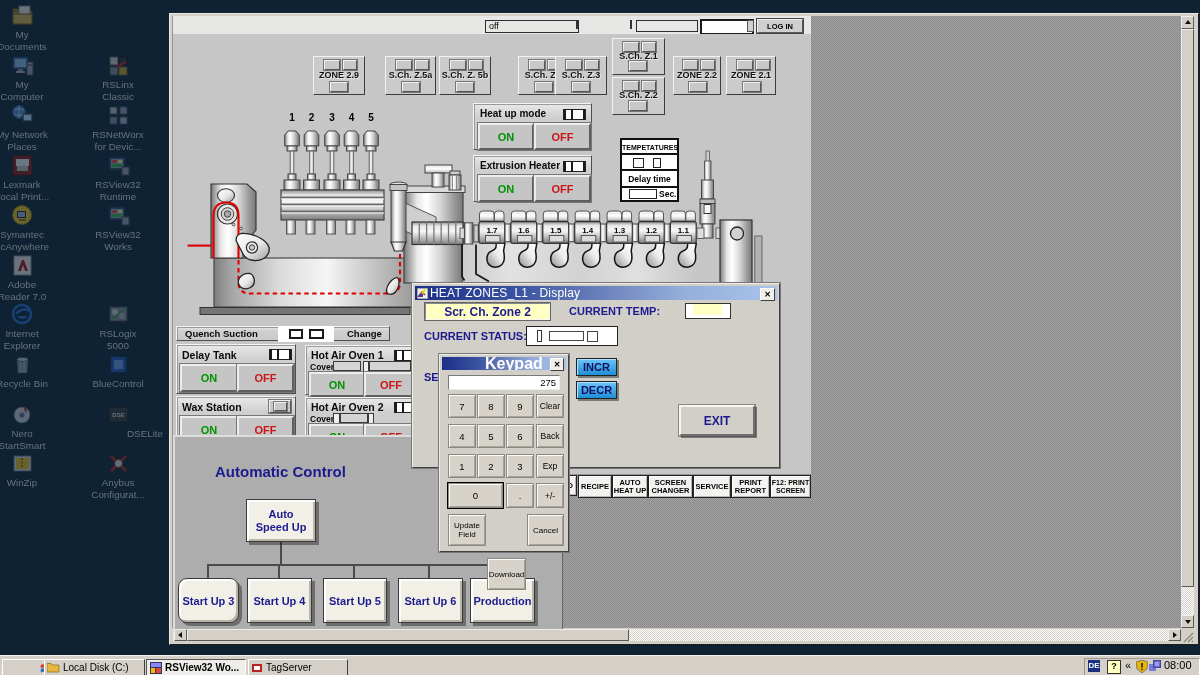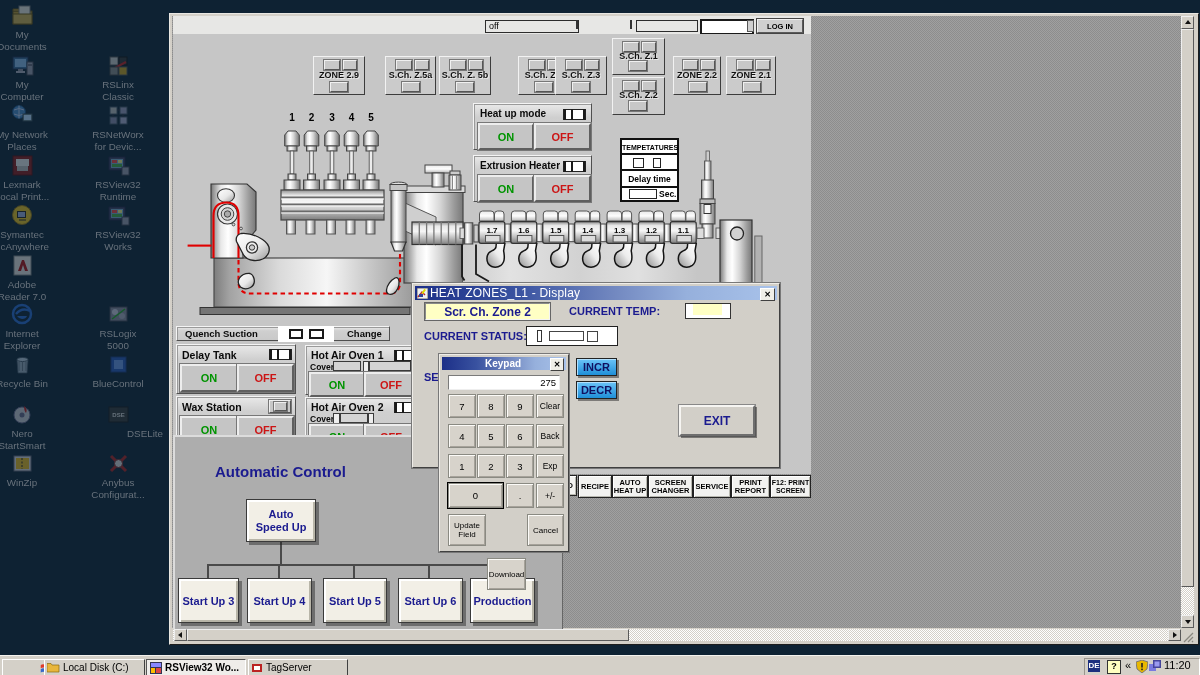--- a/index.html
+++ b/index.html
@@ -588,21 +588,21 @@
   <div class="abs navy bold" style="left:40px;top:26px;font-size:15px;">Automatic Control</div>
 
   <div class="abs" style="left:105px;top:104px;width:2px;height:24px;background:#4a4a4a;"></div>
   <div class="abs" style="left:32px;top:127px;width:295px;height:2px;background:#4a4a4a;"></div>
   <div class="abs" style="left:32px;top:127px;width:2px;height:15px;background:#4a4a4a;"></div>
   <div class="abs" style="left:103px;top:127px;width:2px;height:15px;background:#4a4a4a;"></div>
   <div class="abs" style="left:178px;top:127px;width:2px;height:15px;background:#4a4a4a;"></div>
   <div class="abs" style="left:253px;top:127px;width:2px;height:15px;background:#4a4a4a;"></div>
   <div class="abs" style="left:325px;top:127px;width:2px;height:15px;background:#4a4a4a;"></div>
   <div class="cbtn" style="left:71px;top:62px;width:68px;height:41px;font-size:11px;line-height:13px;">Auto<br>Speed Up</div>
-  <div class="cbtn" style="left:3px;top:141px;width:59px;height:43px;font-size:11px;">Start Up 3</div>
+  <div class="cbtn" style="left:3px;top:141px;width:59px;height:43px;font-size:11px;border-radius:9px;">Start Up 3</div>
   <div class="cbtn" style="left:72px;top:141px;width:63px;height:43px;font-size:11px;">Start Up 4</div>
   <div class="cbtn" style="left:148px;top:141px;width:62px;height:43px;font-size:11px;">Start Up 5</div>
   <div class="cbtn" style="left:223px;top:141px;width:63px;height:43px;font-size:11px;">Start Up 6</div>
   <div class="cbtn" style="left:295px;top:141px;width:63px;height:43px;font-size:11px;">Production</div>
 </div>
 
 <div id="dialog" class="abs dlg" style="left:412px;top:283px;width:366px;height:183px;">
   <div class="tbar" style="left:2px;top:2px;right:2px;height:14px;">
     <svg width="11" height="11" viewBox="0 0 11 11" style="margin:0 2px 0 2px;flex:none;">
       <rect x="0" y="0" width="11" height="11" fill="#f0f0f0" stroke="#666" stroke-width="1"></rect>
@@ -634,21 +634,21 @@
        box-shadow:inset 1px 1px 0 #b0e0ff,2px 2px 0 rgba(40,40,40,.5);
        display:flex;align-items:center;justify-content:center;font-weight:bold;font-size:11px;color:#101060;">DECR</div>
   <div class="abs" style="left:266px;top:121px;width:72px;height:27px;background:#d2cfc8;
        border-top:2px solid #f6f5f2;border-left:2px solid #f6f5f2;border-right:2px solid #6e6e6e;border-bottom:2px solid #6e6e6e;
        box-shadow:2px 2px 0 rgba(50,50,50,.55),0 0 0 1px #888;
        display:flex;align-items:center;justify-content:center;font-weight:bold;font-size:12px;color:#1b1b8f;">EXIT</div>
 </div>
 
 <div id="keypad" class="abs dlg" style="left:439px;top:354px;width:128px;height:196px;">
   <div class="tbar" style="left:2px;top:2px;right:2px;height:13px;">
-    <span style="font-size:10px;font-weight:bold;margin-left:3px;padding-left:40px;">Keypad</span>
+    <span style="font-size:16px;font-weight:bold;margin-left:3px;padding-left:40px;">Keypad</span>
   </div>
   <div class="xbtn" style="right:4px;top:3px;width:12px;height:11px;font-size:8px;">✕</div>
   <div class="abs" style="left:8px;top:20px;width:112px;height:15px;background:#fff;border-top:1.5px solid #7a7a7a;border-left:1.5px solid #7a7a7a;border-bottom:1.5px solid #eee;border-right:1.5px solid #eee;
        font-size:9.5px;color:#000;text-align:right;line-height:14px;padding-right:3px;box-sizing:border-box;">275</div>
   <div class="key" style="left:8px;top:39px;width:26px;height:22px;font-size:9.5px;">7</div>
   <div class="key" style="left:37px;top:39px;width:26px;height:22px;font-size:9.5px;">8</div>
   <div class="key" style="left:66px;top:39px;width:26px;height:22px;font-size:9.5px;">9</div>
   <div class="key" style="left:96px;top:39px;width:26px;height:22px;font-size:8.5px;">Clear</div>
   <div class="key" style="left:8px;top:69px;width:26px;height:22px;font-size:9.5px;">4</div>
   <div class="key" style="left:37px;top:69px;width:26px;height:22px;font-size:9.5px;">5</div>
@@ -724,14 +724,14 @@
   <svg class="abs" style="left:1136px;top:4px;" width="12" height="13" viewBox="0 0 12 13">
       <path d="M6,0 L12,2 L11,9 L6,13 L1,9 L0,2 Z" fill="#e8b800" stroke="#667" stroke-width=".8"></path>
       <rect x="5.2" y="3" width="1.6" height="4.5" fill="#222"></rect>
       <rect x="5.2" y="8.6" width="1.6" height="1.6" fill="#222"></rect>
     </svg>
   <svg class="abs" style="left:1149px;top:4px;" width="12" height="12" viewBox="0 0 12 12">
       <rect x="0" y="4" width="7" height="7" fill="#7a7ae0"></rect>
       <rect x="4" y="0" width="8" height="8" fill="#44449a"></rect>
       <rect x="5.5" y="1.5" width="5" height="5" fill="#9a9af0"></rect>
     </svg>
-  <div class="abs" style="left:1164px;top:3px;font-size:11px;color:#000;">11:20</div>
+  <div class="abs" style="left:1164px;top:3px;font-size:11px;color:#000;">08:00</div>
 </div>
 
 </body></html>

